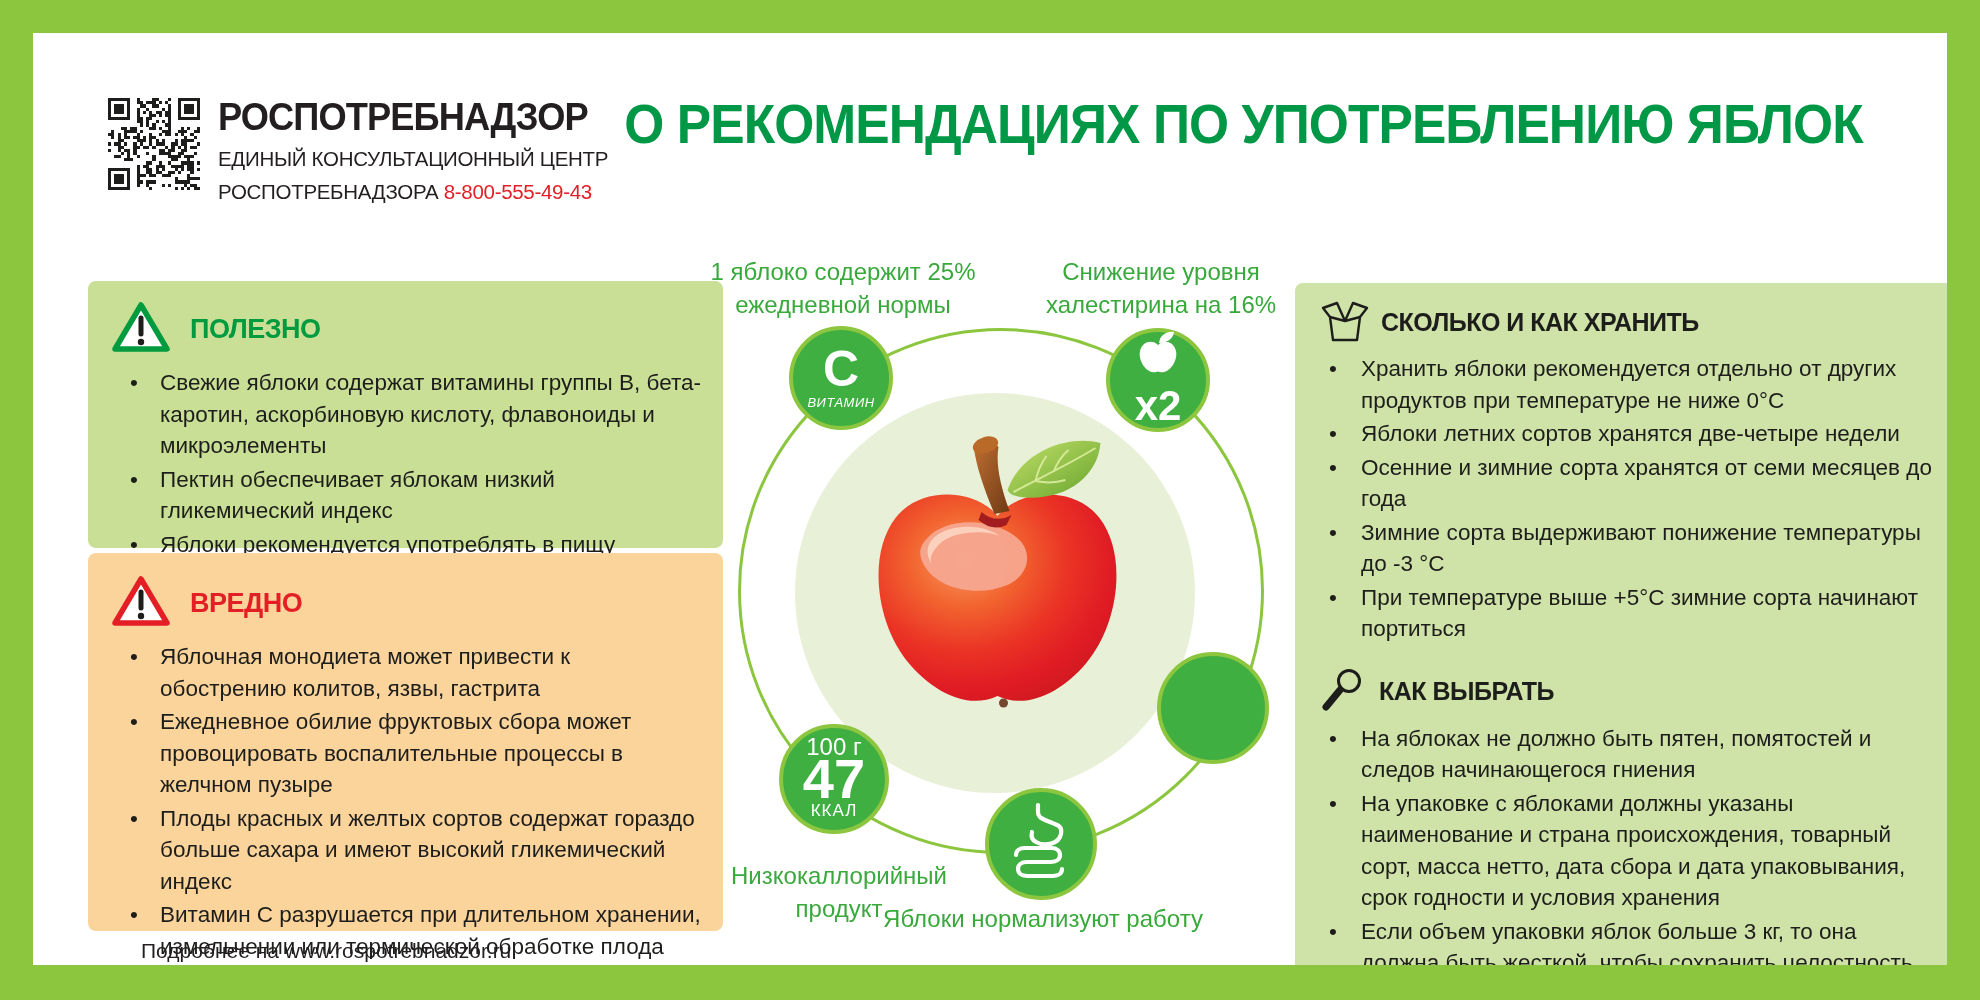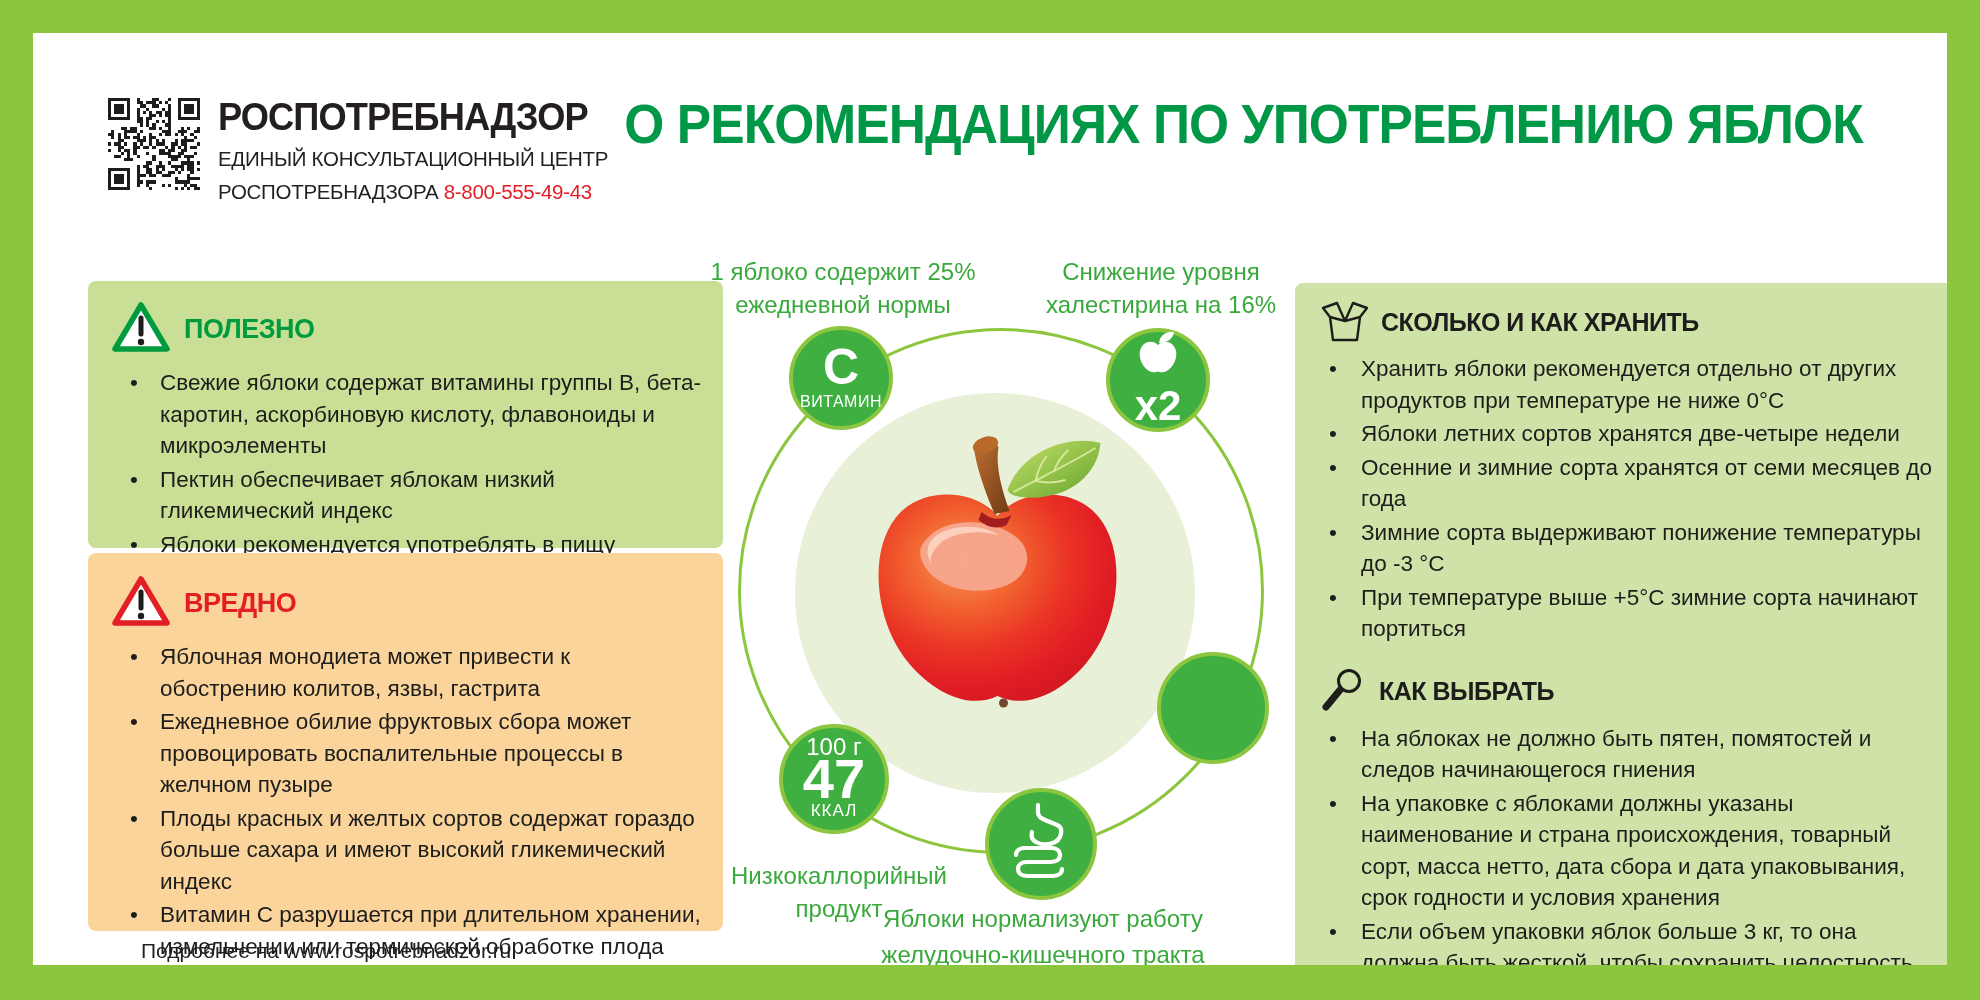--- a/index.html
+++ b/index.html
@@ -20,21 +20,21 @@
   .main-title{left:540px;top:58px;width:1280px;text-align:center;
     font-size:56px;font-weight:bold;color:#009846;letter-spacing:-1px;
     transform:scaleX(.92);transform-origin:50% 50%;white-space:nowrap;}
 
   
   .panel{border-radius:8px;box-sizing:border-box;}
   .panel-useful{left:55px;top:248px;width:635px;height:267px;background:#c9df96;padding:20px 22px 0 24px;}
   .panel-harmful{left:55px;top:520px;width:635px;height:378px;background:#fbd49c;padding:22px 22px 0 24px;}
   .panel-right{left:1262px;top:250px;width:666px;height:693px;background:#cfe3a8;padding:14px 26px 0 26px;}
 
-  .ph-row{display:flex;align-items:center;gap:14px;}
+  .ph-row{display:flex;align-items:center;gap:20px;}
   .ph-label{font-size:27px;font-weight:bold;letter-spacing:-0.5px;}
   .ph-label.green{color:#009b3e;}
   .ph-label.red{color:#e31e24;}
 
   ul.blist{list-style:none;margin:10px 0 0 0;padding:0 0 0 12px;}
   ul.blist li{position:relative;padding-left:36px;font-size:22.5px;line-height:31.5px;margin-bottom:2px;}
   ul.blist li::before{content:"•";position:absolute;left:6px;top:0;font-size:22.5px;}
 
   .rsec{margin-top:0;}
   .rsec + .rsec{margin-top:22px;}
@@ -48,21 +48,21 @@
 
   
   .big-ring{left:705px;top:295px;width:520px;height:520px;border:3px solid #8cc63f;border-radius:50%;z-index:1;}
   .pale-circle{left:762px;top:360px;width:400px;height:400px;border-radius:50%;background:#e9f0d8;z-index:2;}
   .apple-art{left:822px;top:393px;z-index:3;}
 
   .badge{border-radius:50%;background:#3faf42;border:4px solid #8cc63f;box-sizing:border-box;
     color:#fff;text-align:center;z-index:4;display:flex;flex-direction:column;align-items:center;justify-content:center;}
   .badge-c{left:756px;top:293px;width:104px;height:104px;}
   .badge-c .letter{font-size:50px;font-weight:bold;line-height:44px;}
-  .badge-c .cap{font-size:16px;letter-spacing:.5px;margin-top:4px;}
+  .badge-c .cap{font-size:13px;letter-spacing:.5px;margin-top:4px;font-style:italic;}
   .badge-x2{left:1073px;top:295px;width:104px;height:104px;flex-direction:column;gap:2px;}
   .badge-x2 .x2{font-size:42px;font-weight:bold;}
   .badge-kcal{left:746px;top:691px;width:110px;height:110px;}
   .badge-kcal .t{font-size:24px;line-height:20px;}
   .badge-kcal .v{font-size:56px;font-weight:bold;line-height:44px;}
   .badge-kcal .u{font-size:17px;letter-spacing:1px;line-height:20px;}
   .badge-gut{left:952px;top:755px;width:112px;height:112px;}
   .badge-min{left:1124px;top:619px;width:112px;height:112px;position:absolute;}
   .mcirc{position:absolute;width:50px;height:50px;border:3px solid #fff;border-radius:50%;
     box-sizing:border-box;display:flex;align-items:center;justify-content:center;
@@ -455,21 +455,20 @@
   <div class="abs clabel lbl-chol">
     <div>Снижение уровня</div>
     <div>халестирина на 16%</div>
   </div>
   <div class="abs clabel lbl-lowcal">
     <div>Низкокаллорийный</div>
     <div>продукт</div>
   </div>
   <div class="abs clabel lbl-gut">
     <div>Яблоки нормализуют работу</div>
-    <div>желудочно-кишечного тракта</div>
   </div>
 
   <div class="abs badge badge-c">
     <div class="letter">C</div>
     <div class="cap">ВИТАМИН</div>
   </div>
 
   <div class="abs badge badge-x2">
     <span>
       <svg width="46" height="46" viewBox="0 0 46 46" fill="#fff">

